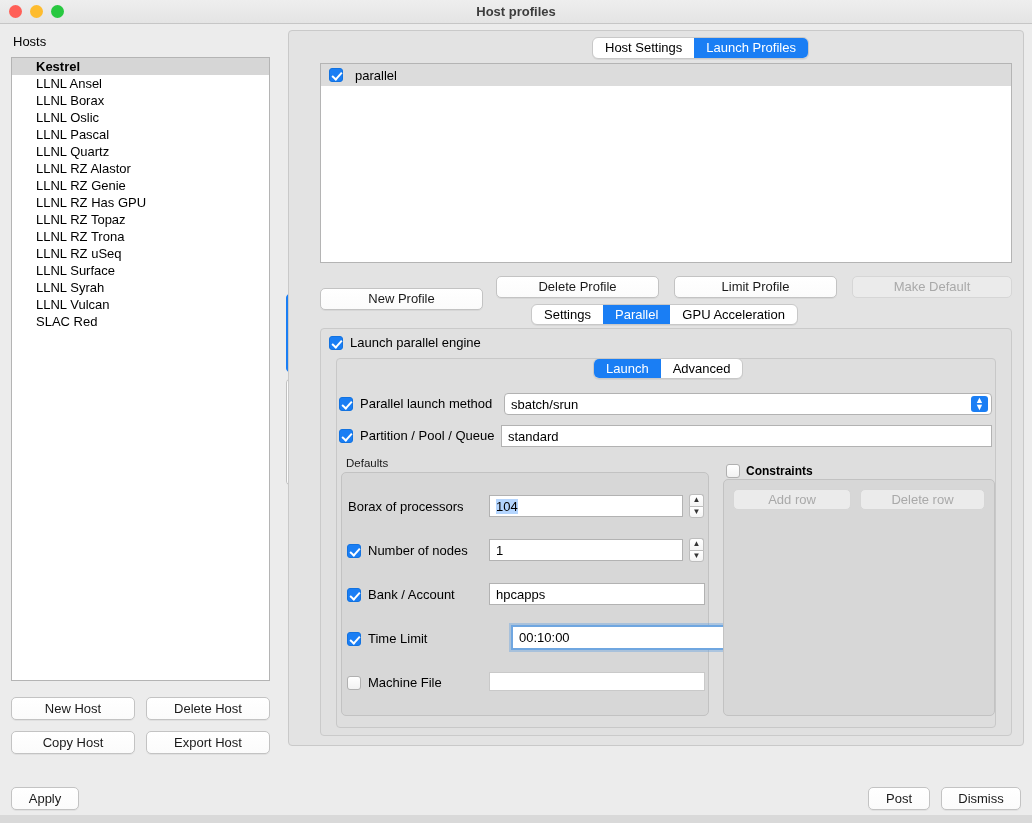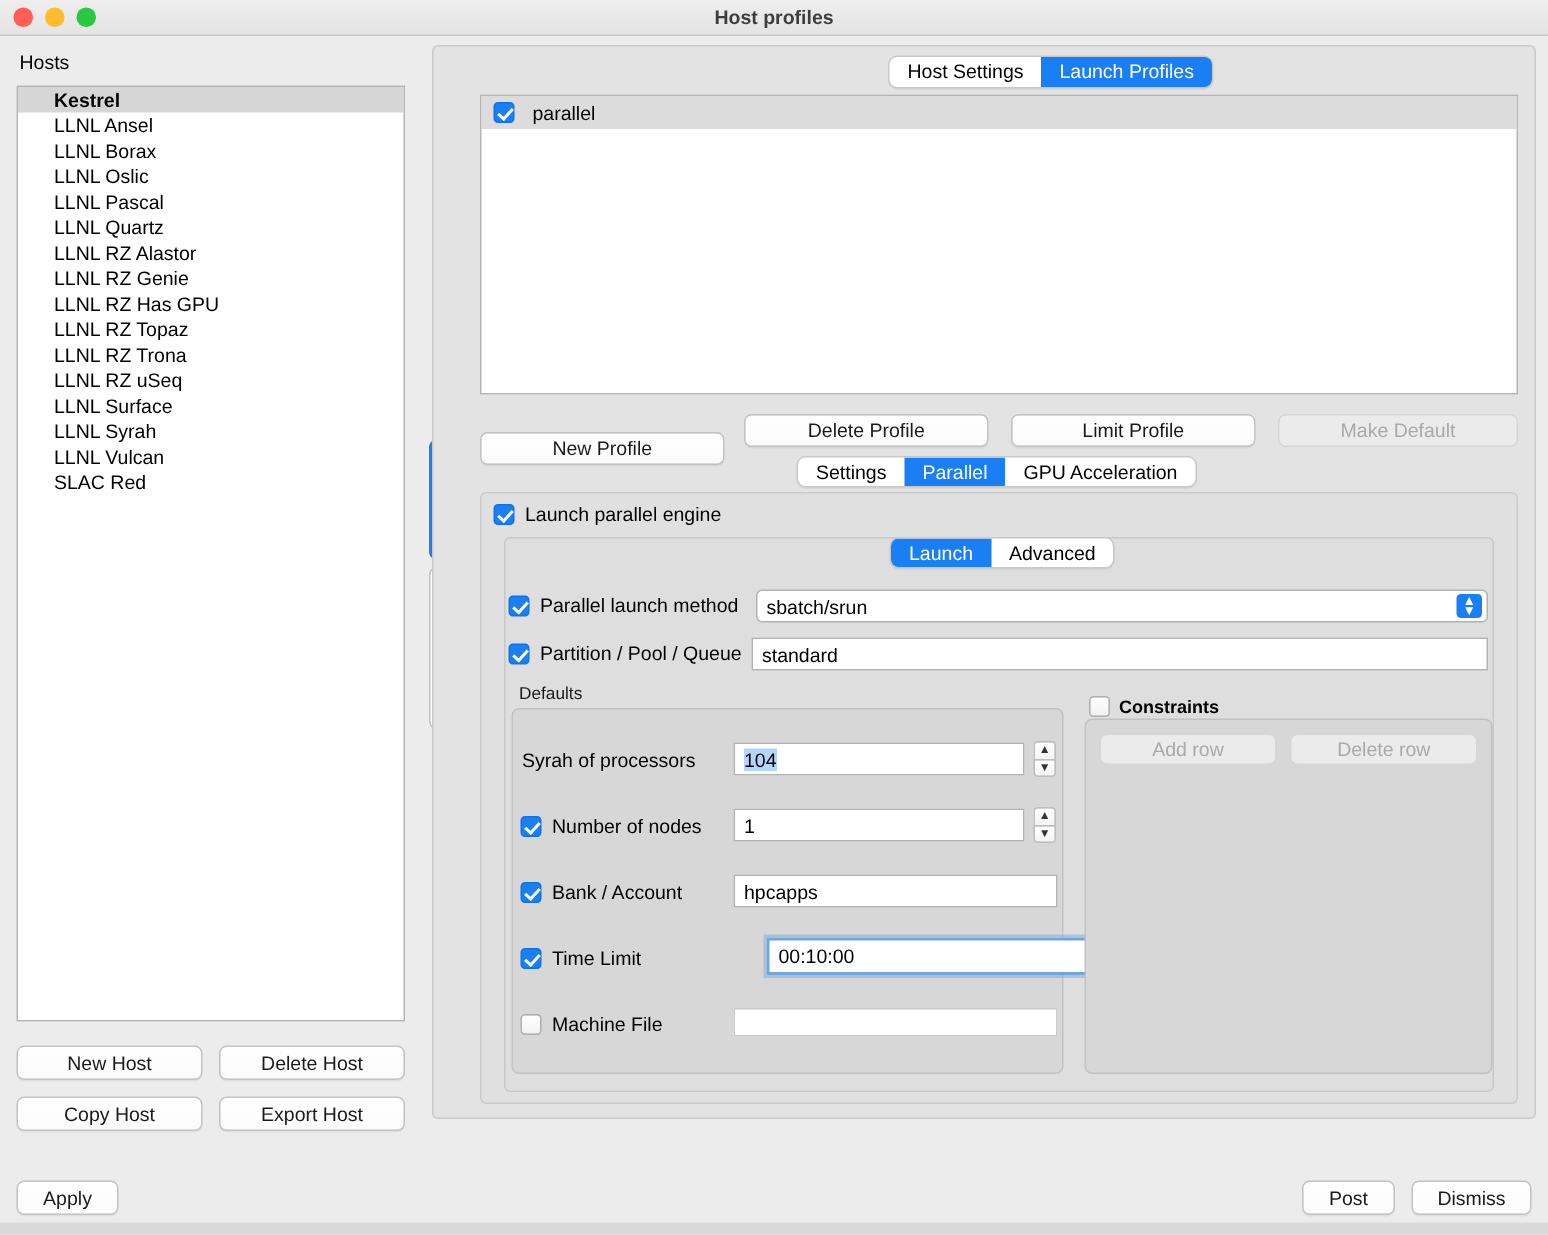--- a/index.html
+++ b/index.html
@@ -275,21 +275,21 @@
   <div class="cb on"></div>
   <span>Partition / Pool / Queue</span>
 </div>
 <div class="field flat" style="position:absolute;left:501px;top:425px;width:491px;height:22px;">
   <span>standard</span>
 </div>
 
 <div class="grp-title" style="left:346px;top:457px;">Defaults</div>
 <div class="grp" style="left:341px;top:472px;width:368px;height:244px;"></div>
 
-<div class="rowlabel" style="left:348px;top:499px;">Syrah of processors</div>
+<div class="rowlabel" style="left:348px;top:499px;">Borax of processors</div>
 <div class="field flat" style="position:absolute;left:489px;top:495px;width:194px;height:22px;">
   <span style="background:#b4d5fe;">104</span>
 </div>
 <div class="stepper" style="left:689px;top:494px;">
   <div>▲</div>
   <div>▼</div>
 </div>
 
 <div style="position:absolute;left:347px;top:543px;display:flex;align-items:center;gap:7px;">
   <div class="cb on"></div>

